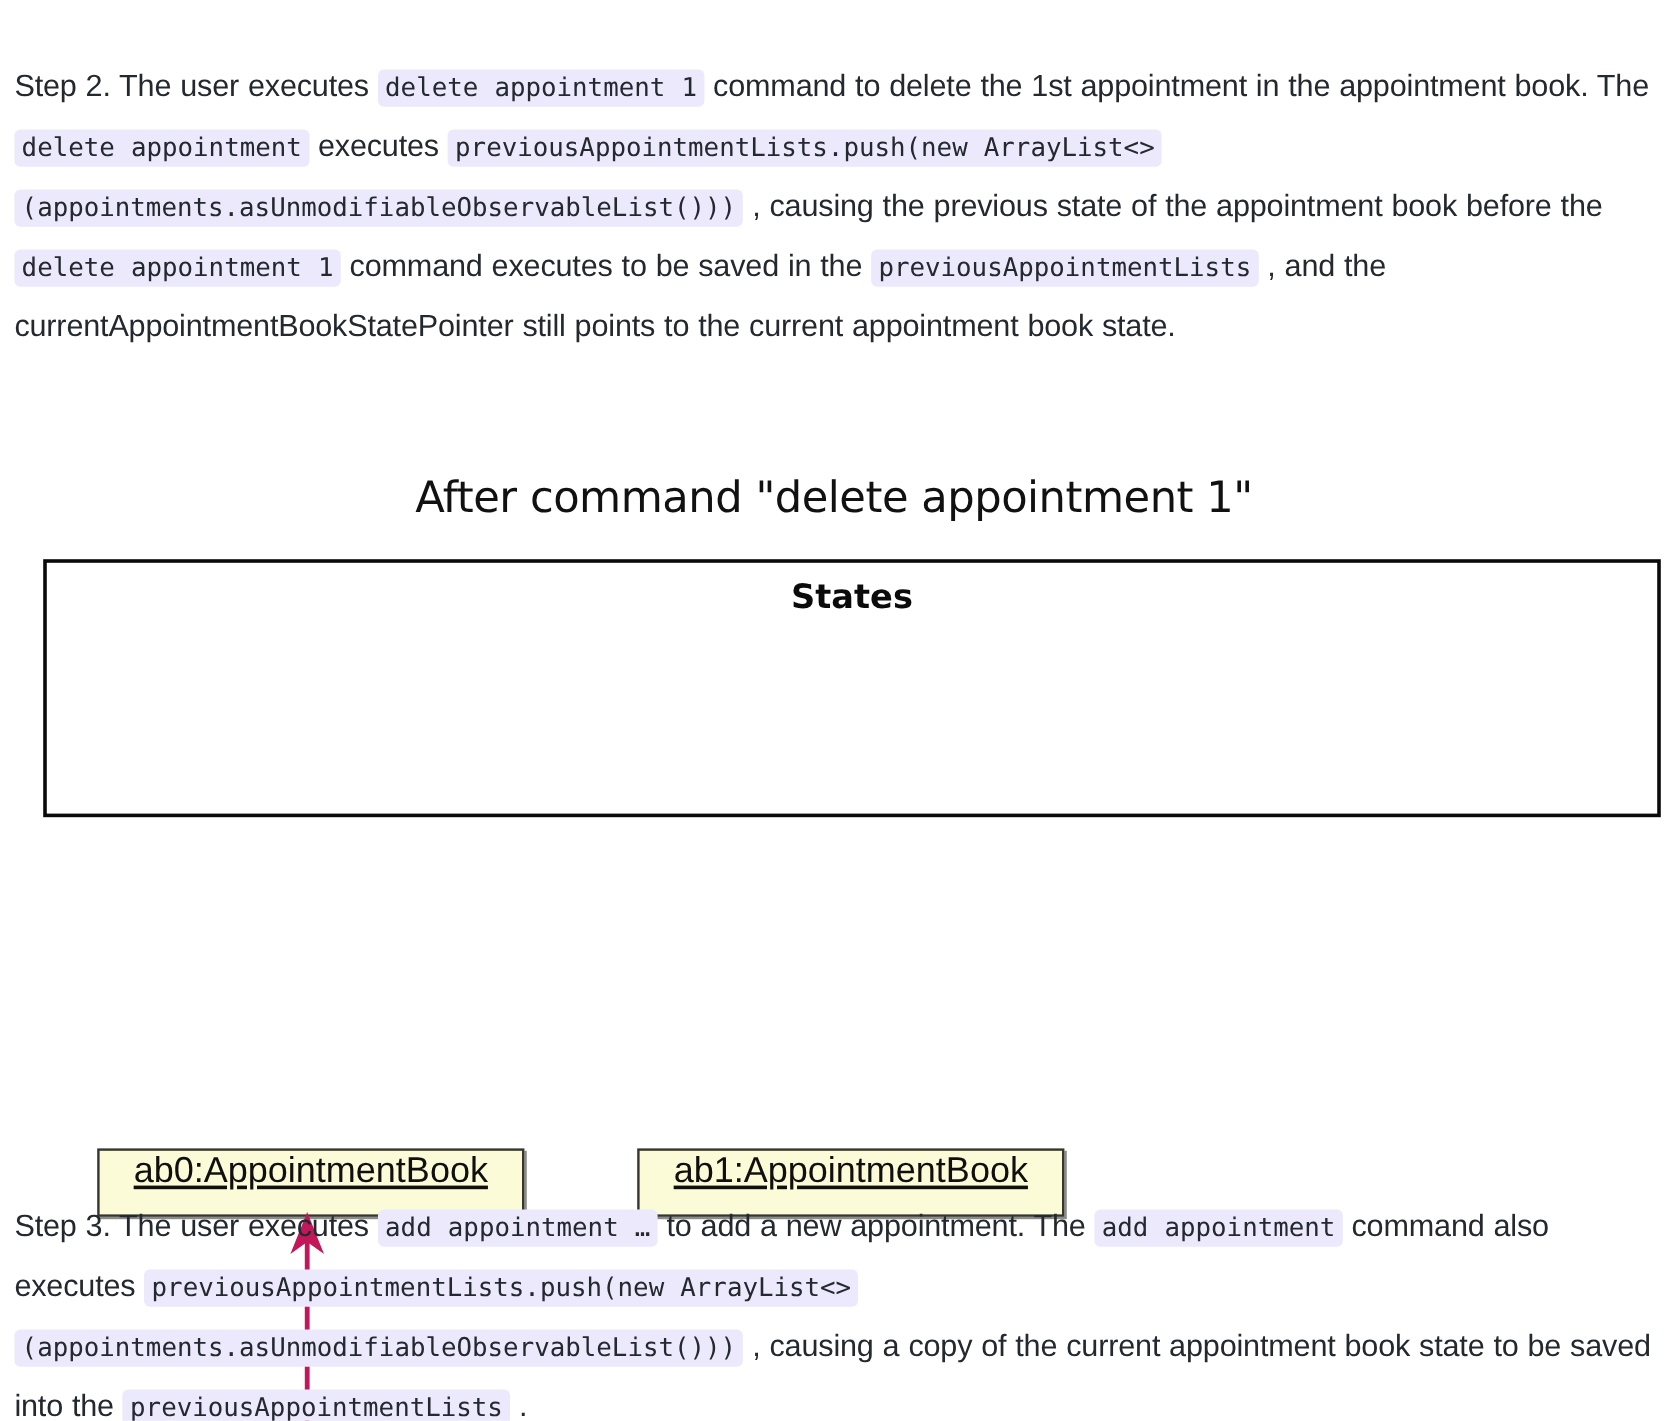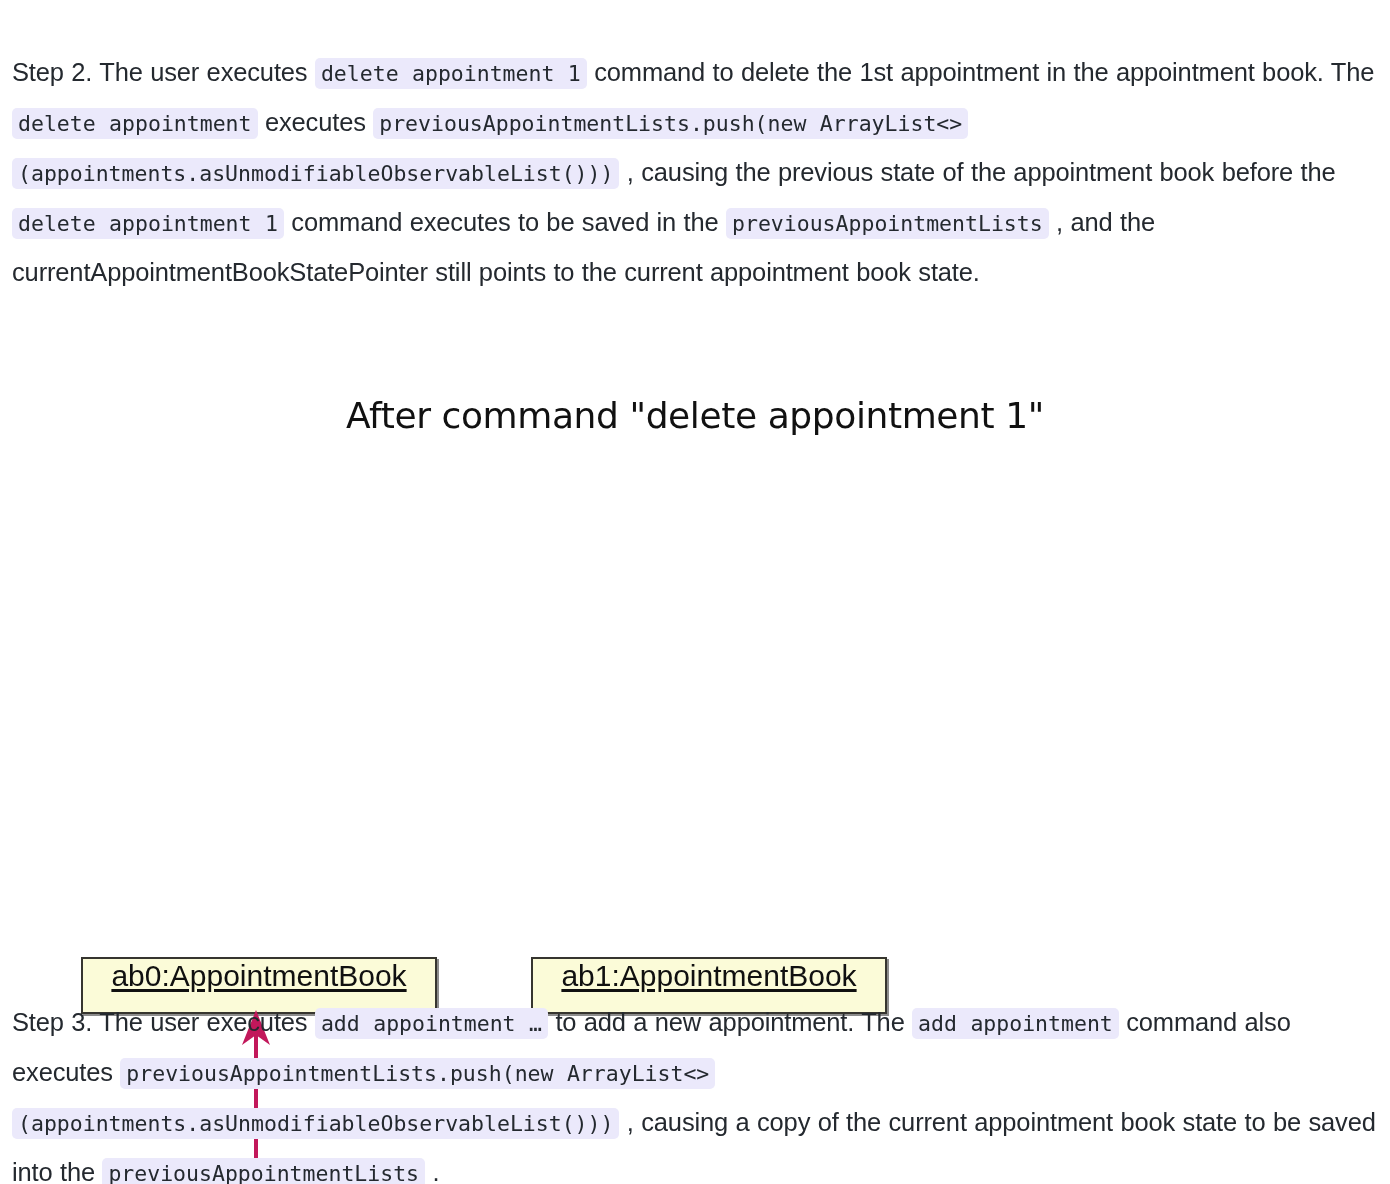--- a/index.html
+++ b/index.html
@@ -155,20 +155,23 @@
 <body>
 
 <div class="page">
 
   <p class="prose" id="step2"><span class="txt">Step 2. The user executes </span><code class="code">delete appointment 1</code><span class="txt"> command to delete the 1st appointment in the appointment book. The </span><code class="code">delete appointment</code><span class="txt"> executes </span><code class="code">previousAppointmentLists.push(new ArrayList&lt;&gt;</code><br><code class="code">(appointments.asUnmodifiableObservableList()))</code><span class="txt"> , causing the previous state of the appointment book before the </span><code class="code">delete appointment 1</code><span class="txt"> command executes to be saved in the </span><code class="code">previousAppointmentLists</code><span class="txt"> , and the currentAppointmentBookStatePointer still points to the current appointment book state.</span></p>
 
   <div class="diagram">
 
     <div class="diagram-title">After command "delete appointment 1"</div>
 
+    <div class="frame">
+      <div class="frame-label">States</div>
+    </div>
 
     <div class="obj-box" id="obj-ab0">
       <span class="obj-label">ab0:AppointmentBook</span>
     </div>
 
     <div class="obj-box" id="obj-ab1">
       <span class="obj-label">ab1:AppointmentBook</span>
     </div>
 
     <div class="arrow-line"></div>

